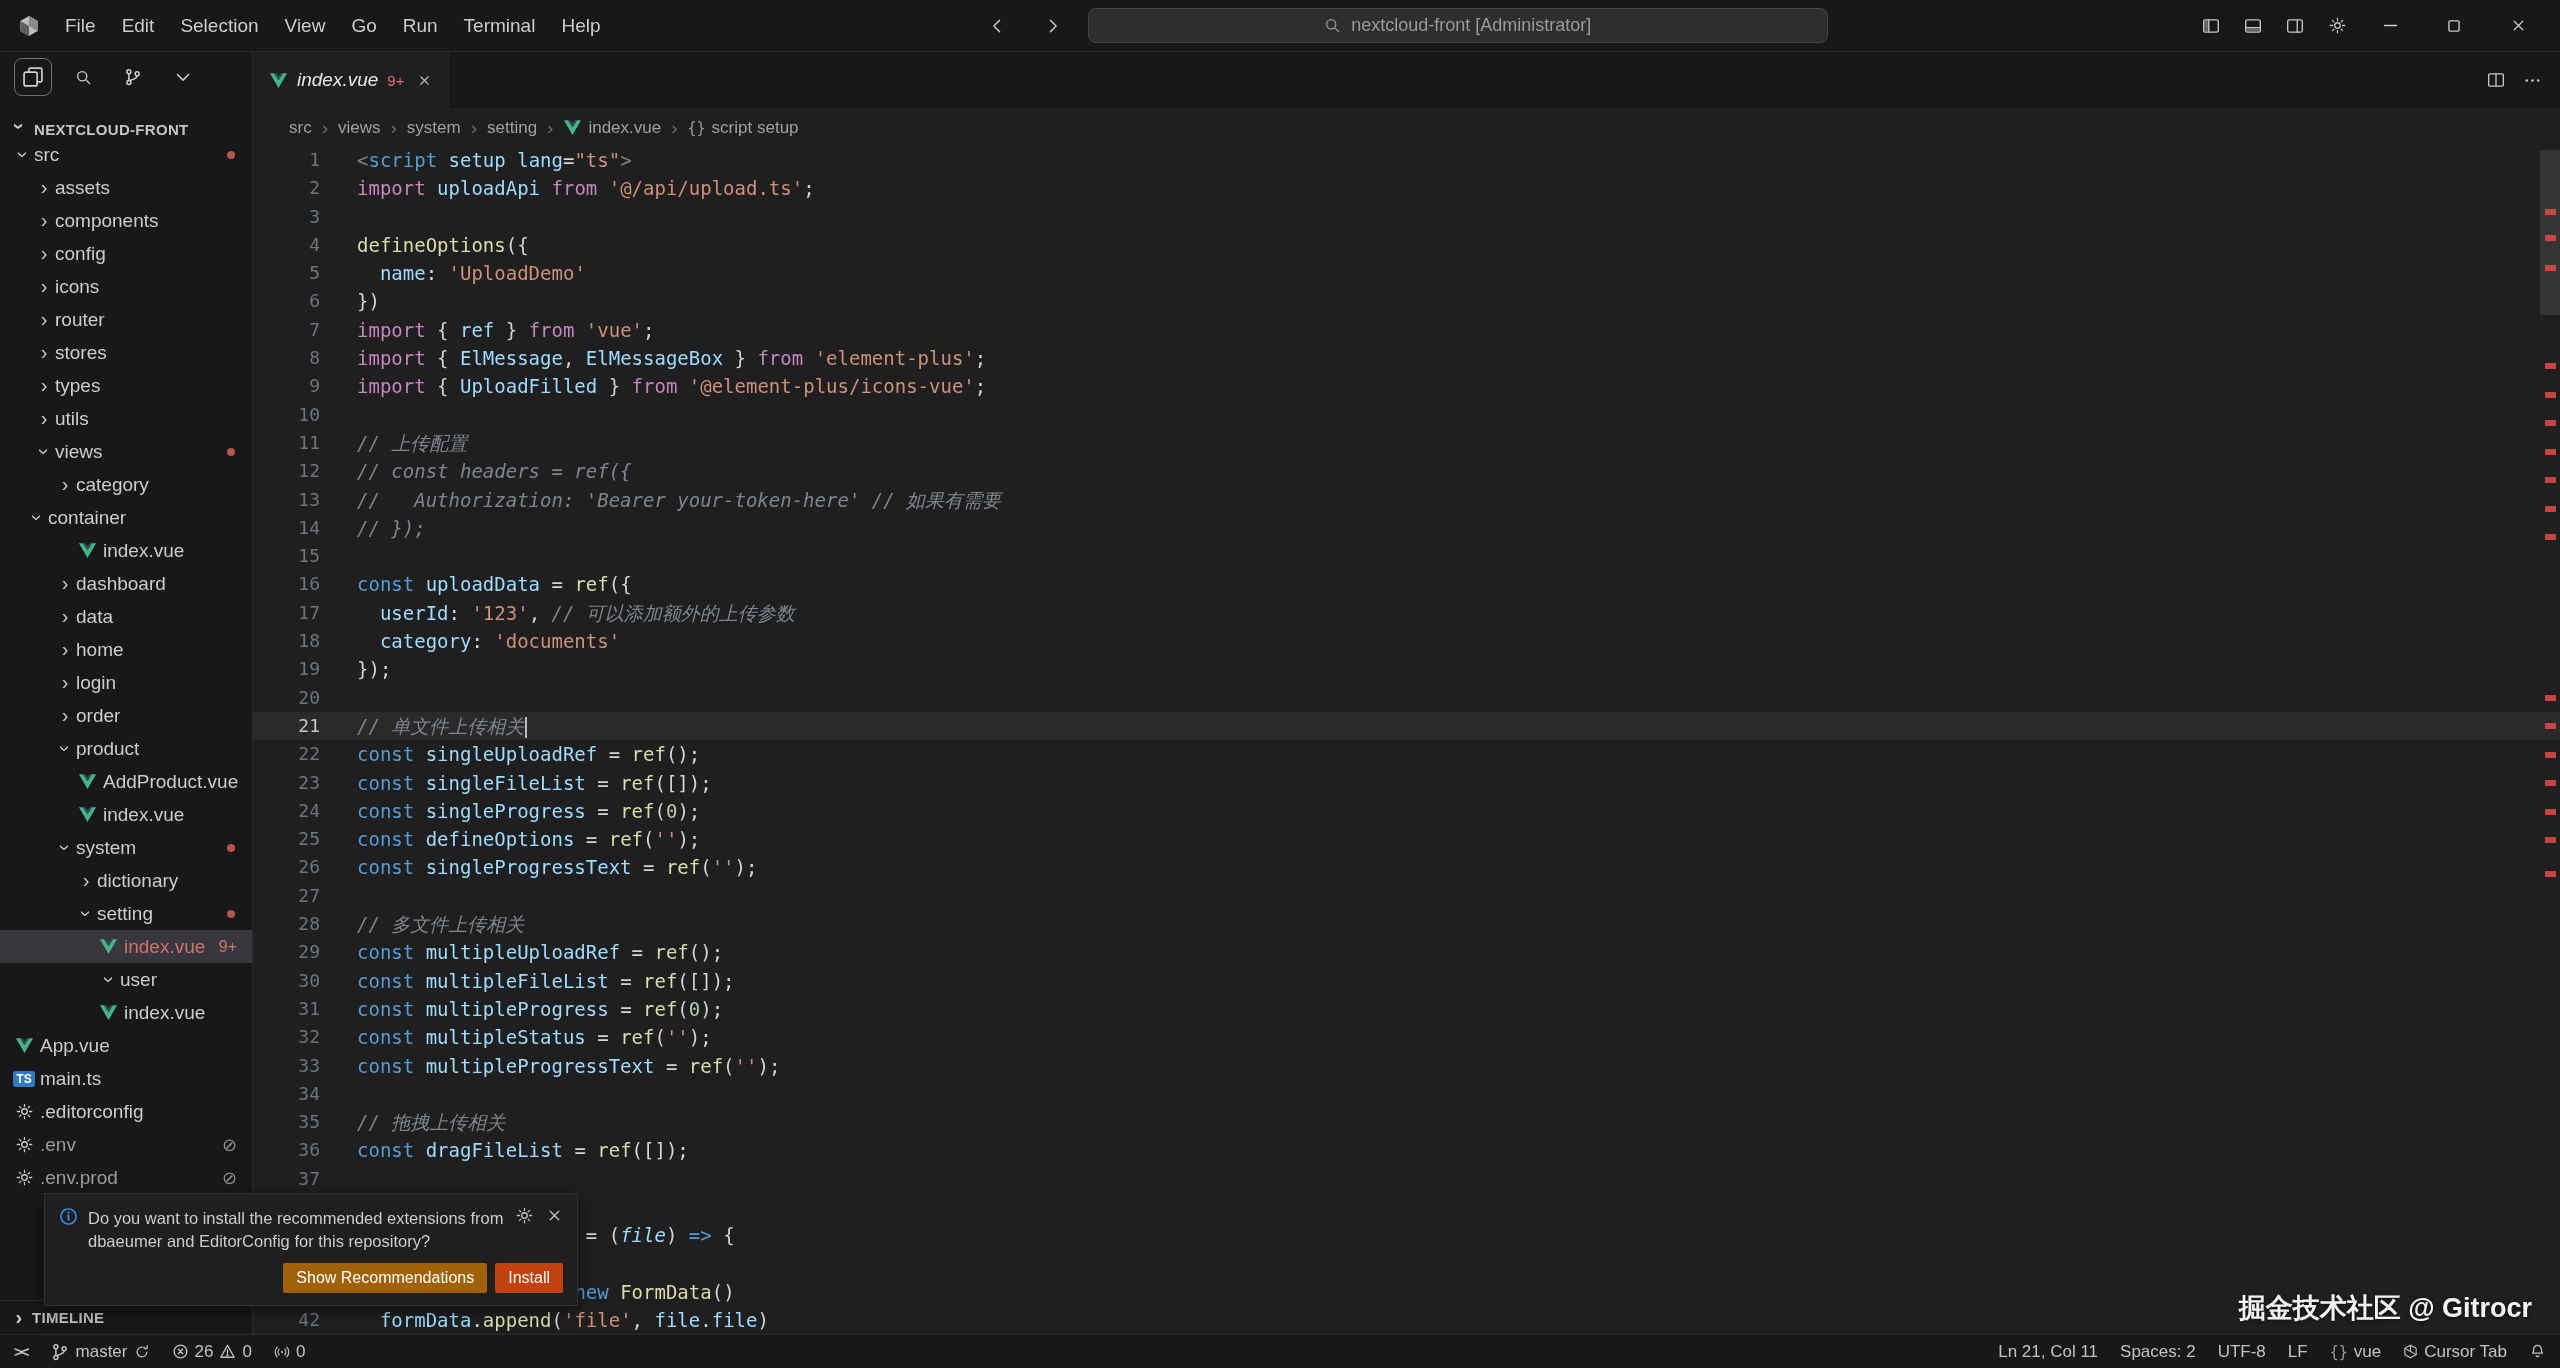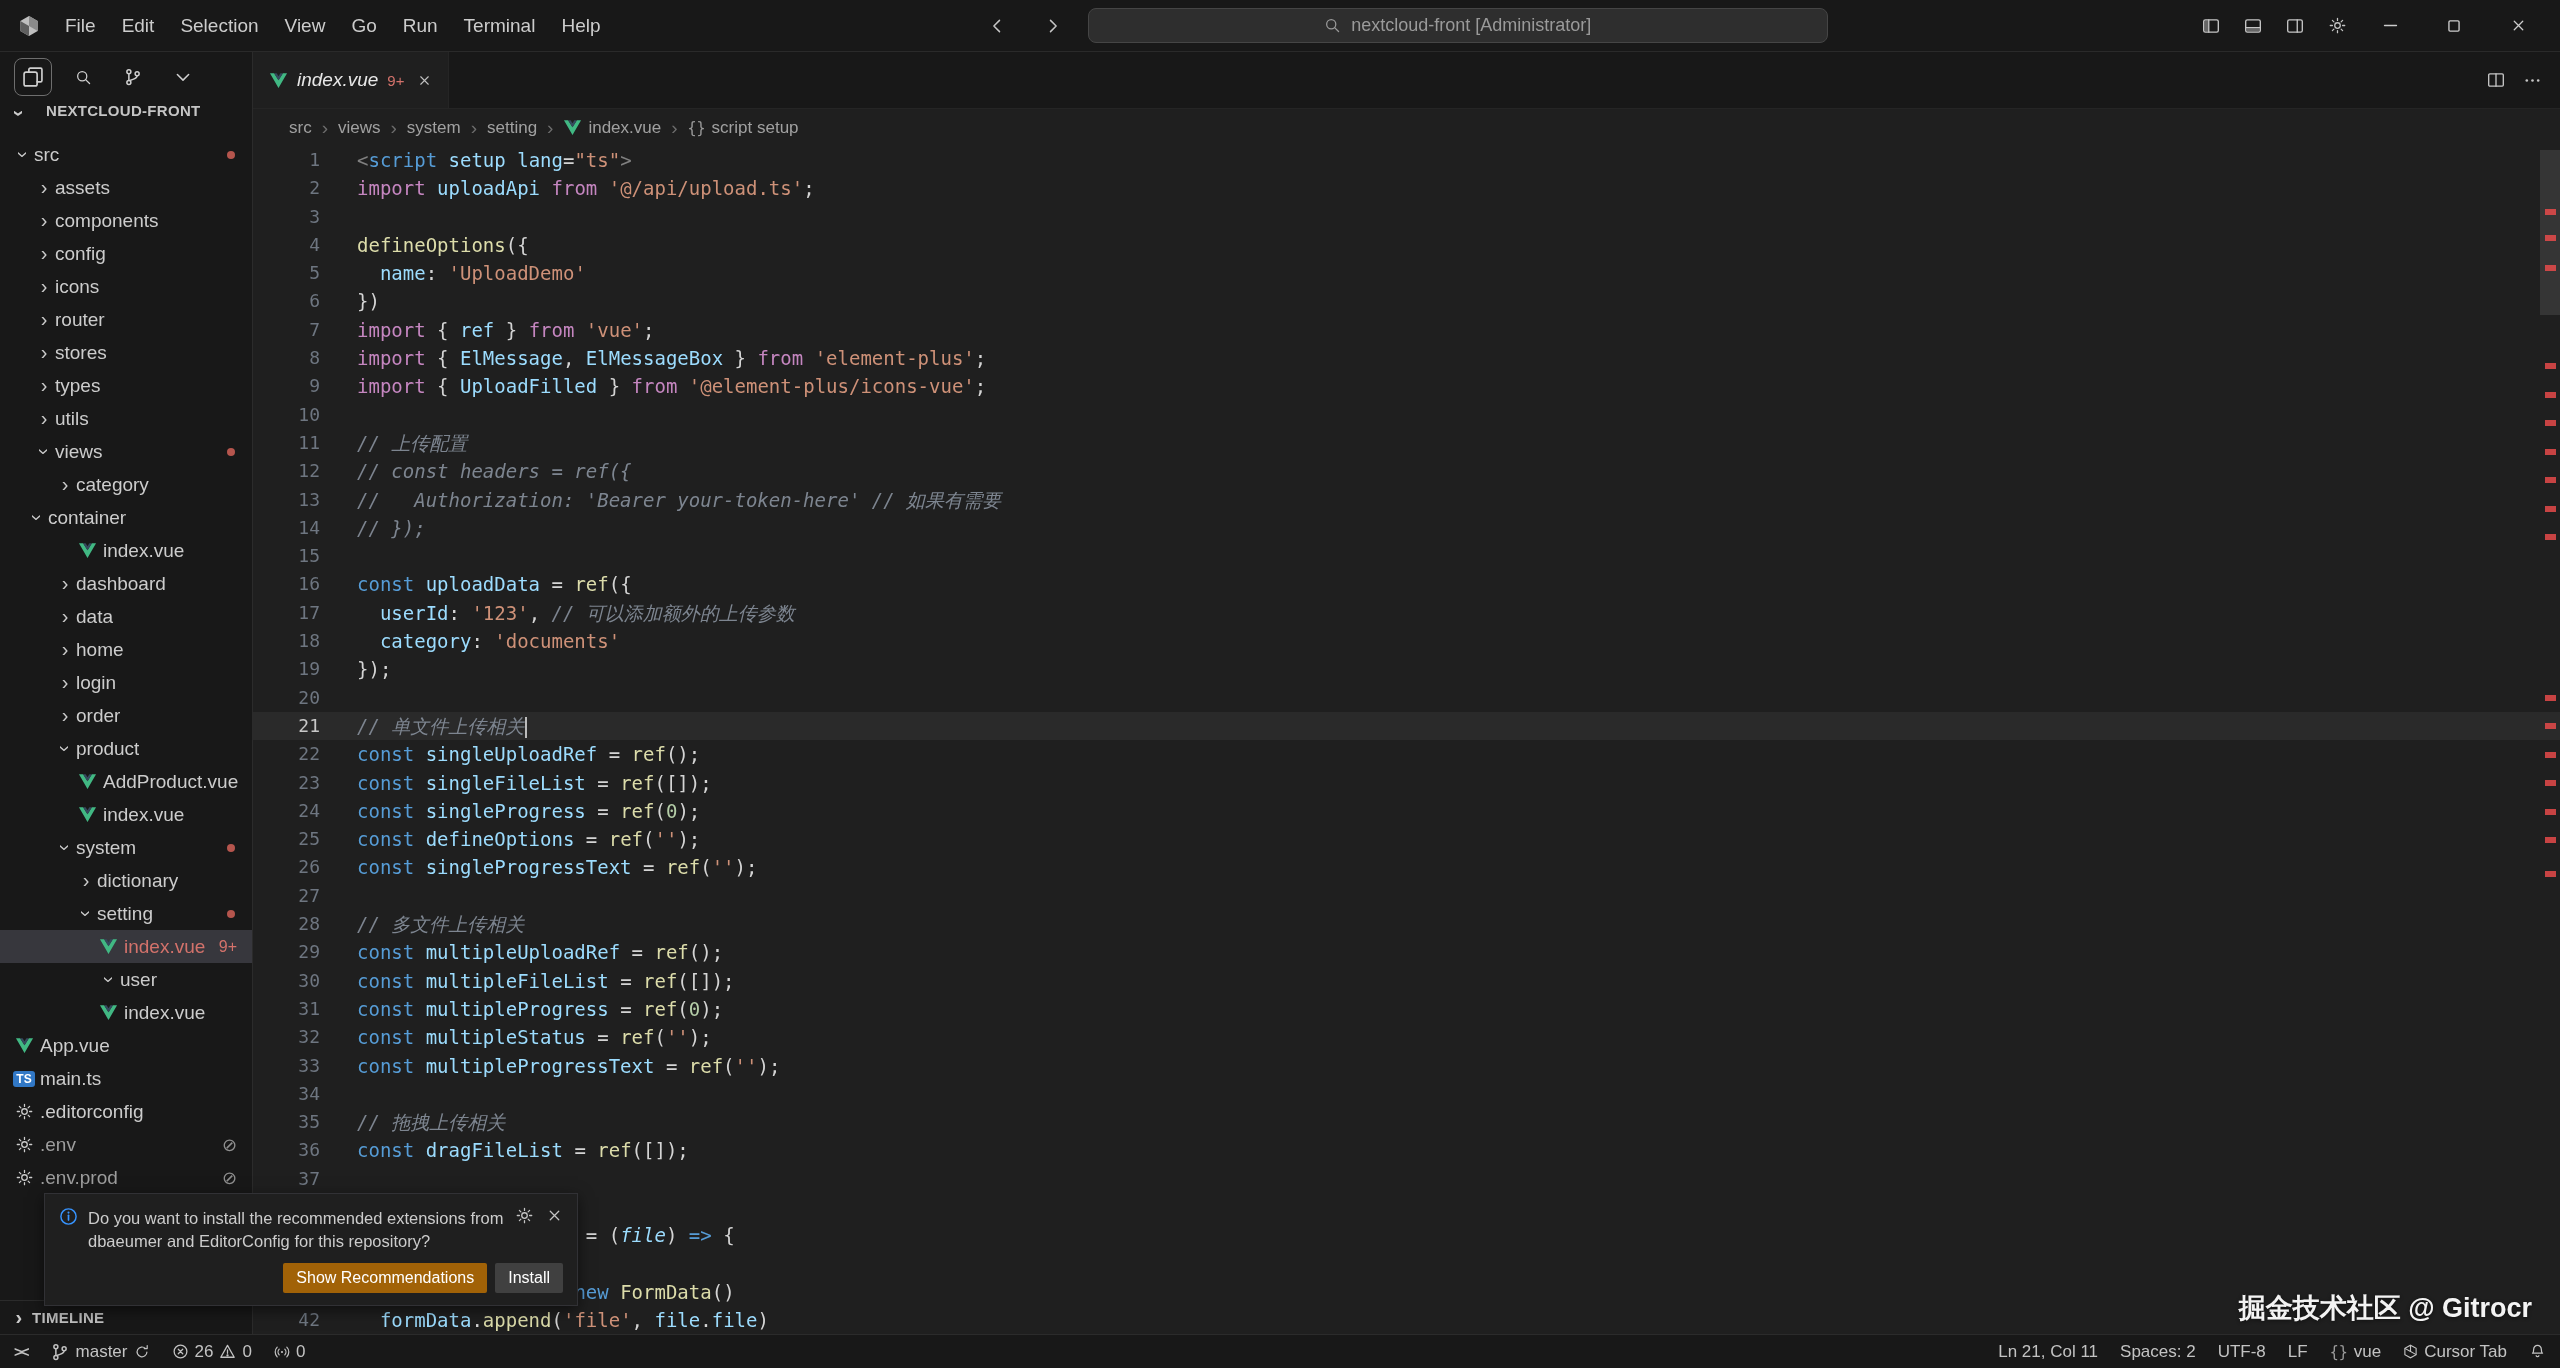--- a/index.html
+++ b/index.html
@@ -22,21 +22,21 @@
   .win-btn{width:64px;height:51px;display:flex;align-items:center;justify-content:center;color:#cccccc}
 
   
   .main{flex:1;display:flex;min-height:0}
   .sidebar{width:253px;flex:0 0 253px;background:#181818;border-right:1px solid #2b2b2b;
     display:flex;flex-direction:column;position:relative}
   .activity-row{height:50px;display:flex;align-items:center;gap:12px;padding:0 14px}
   .act-icon{width:38px;height:38px;display:flex;align-items:center;justify-content:center;
     color:#d0d0d0;border-radius:8px}
   .act-icon.active{border:1px solid #6e6e6e}
-  .explorer-header{height:36px;display:flex;align-items:flex-start;gap:16px;padding:0 8px;
+  .explorer-header{height:36px;display:flex;align-items:flex-end;gap:4px;padding:0 8px;
     font-size:15px;font-weight:700;color:#c5c5c5;letter-spacing:.3px}
   .tree{flex:1;overflow:hidden;font-size:19px}
   .tree-row{height:33px;display:flex;align-items:center;padding-right:8px;white-space:nowrap;cursor:default}
   .tree-row.selected{background:#37373d}
   .tree-row.err .tree-label{color:#d3726b}
   .tree-row.dim .tree-label{color:#9d9d9d}
   .chev{width:22px;flex:0 0 22px;text-align:center;color:#cccccc;font-size:20px;display:inline-block}
   .chev.exp{transform:rotate(90deg)}
   .file-icon{width:24px;flex:0 0 24px;display:flex;justify-content:center;margin-right:4px}
   .tree-label{color:#cccccc;overflow:hidden;text-overflow:ellipsis}
@@ -89,21 +89,21 @@
   .notification{position:absolute;left:44px;bottom:62px;width:534px;background:#1f1f1f;
     border:1px solid #313135;box-shadow:0 4px 14px rgba(0,0,0,.55);z-index:20;
     padding:13px 14px 12px 14px;font-size:16.5px}
   .notif-top{display:flex;gap:10px;align-items:flex-start}
   .notif-text{flex:1;color:#cccccc;line-height:1.35}
   .notif-icons{display:flex;gap:13px;color:#c5c5c5;align-items:center}
   .notif-buttons{display:flex;justify-content:flex-end;gap:8px;margin-top:11px}
   .btn{height:30px;padding:0 13px;font-size:16px;display:flex;align-items:center;border:none;
     border-radius:2px;font-family:inherit;cursor:default}
   .btn.secondary{background:#a16207;color:#fff}
-  .btn.primary{background:#404040;color:#fff}
+  .btn.primary{background:#c2410c;color:#fff}
 
   
   .statusbar{height:34px;flex:0 0 34px;background:#181818;border-top:1px solid #2b2b2b;
     display:flex;align-items:center;justify-content:space-between;padding:0 14px;
     font-size:17px;color:#c3c3c3}
   .sb-group{display:flex;align-items:center;gap:22px}
   .sb-item{display:flex;align-items:center;gap:6px;white-space:nowrap}
   .sb-ico{display:flex;align-items:center}
   .icon{display:inline-flex;align-items:center}
 </style>

